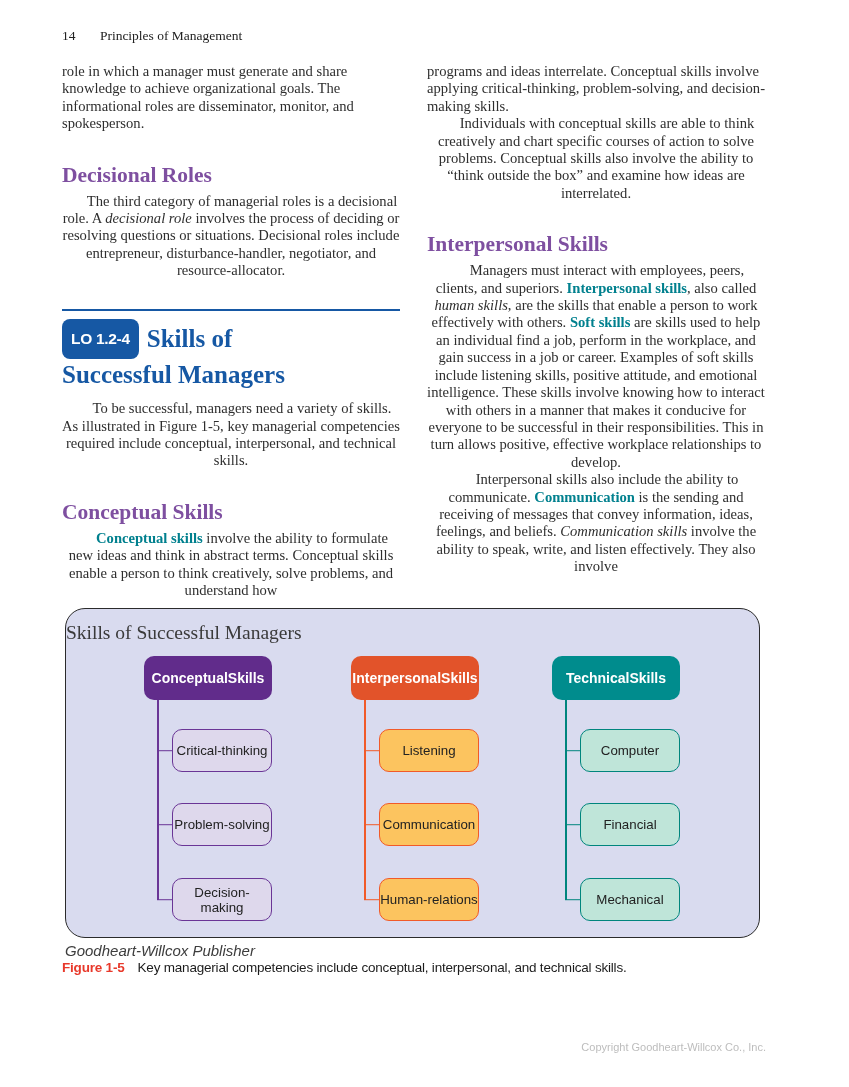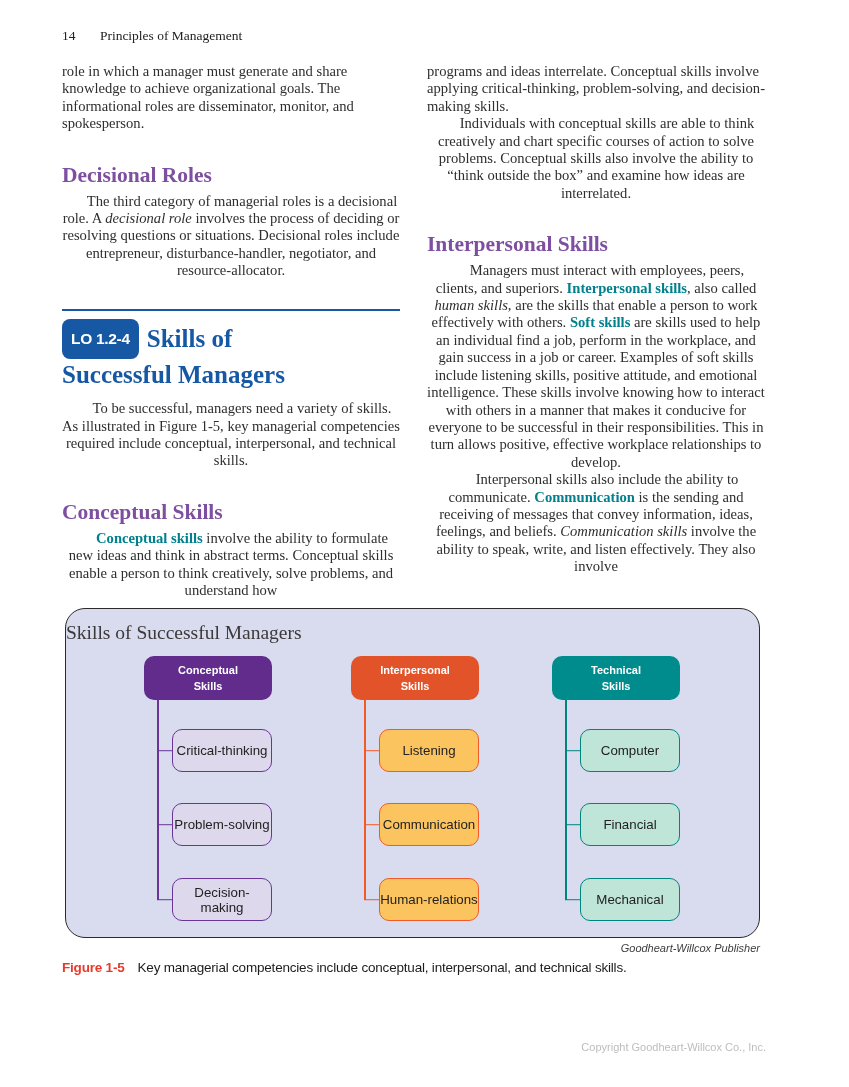--- a/index.html
+++ b/index.html
@@ -58,22 +58,22 @@
     font-size: 19.5px; color: #3a3a3a; font-weight: normal;
   }
   .fig-col { position: absolute; top: 47px; width: 140px; }
   .fc1 { left: 78px; }
   .fc2 { left: 285px; }
   .fc3 { left: 486px; }
   .fig-head {
     position: absolute; left: 0; top: 0; width: 128px; height: 44px;
     border-radius: 10px; background: var(--head, #555);
     color: #ffffff; font-family: "Liberation Sans", sans-serif;
-    font-size: 11px; font-weight: bold; line-height: 16px;
-    display: flex; flex-direction: column; align-items: center; justify-content: center;
+    font-size: 14px; font-weight: bold; line-height: 16px;
+    display: flex; flex-direction: row; align-items: center; justify-content: center;
     text-align: center;
   }
   .fig-vline {
     position: absolute; left: 13px; top: 44px;
     width: 1.6px; height: 200px; background: var(--line, #555);
   }
   .fig-item {
     position: absolute; left: 28px; width: 100px; height: 43px;
     background: var(--fill, #eee);
     border: 1.6px solid var(--line, #555); border-radius: 10px;
@@ -81,22 +81,22 @@
     display: flex; align-items: center; justify-content: center; text-align: center;
   }
   .fig-item::before {
     content: ""; position: absolute; left: -16.5px; top: 50%;
     transform: translateY(-50%);
     width: 15px; height: 1.6px; background: var(--line, #555);
   }
   .row1 { top: 73px; } .row2 { top: 147px; } .row3 { top: 222px; }
   .fig-credit {
     position: absolute; top: 942px; left: 65px; width: 695px;
-    text-align: right; font-family: "Liberation Sans", sans-serif;
-    font-style: italic; font-size: 11px; color: #3d3d3d;
+    font-family: "Liberation Sans", sans-serif;
+    font-style: italic; font-size: 15px; color: #3d3d3d;
   }
   .caption {
     position: absolute; top: 960px; left: 62px; width: 704px;
     font-family: "Liberation Sans", sans-serif;
     font-size: 13.5px; letter-spacing: -0.2px; color: #1c1c1c;
   }
   .cap-label { color: #e8392b; font-weight: bold; margin-right: 13px; }
   .copyright {
     position: absolute; top: 1041px; left: 62px; width: 704px;
     text-align: right; font-family: "Liberation Sans", sans-serif;

